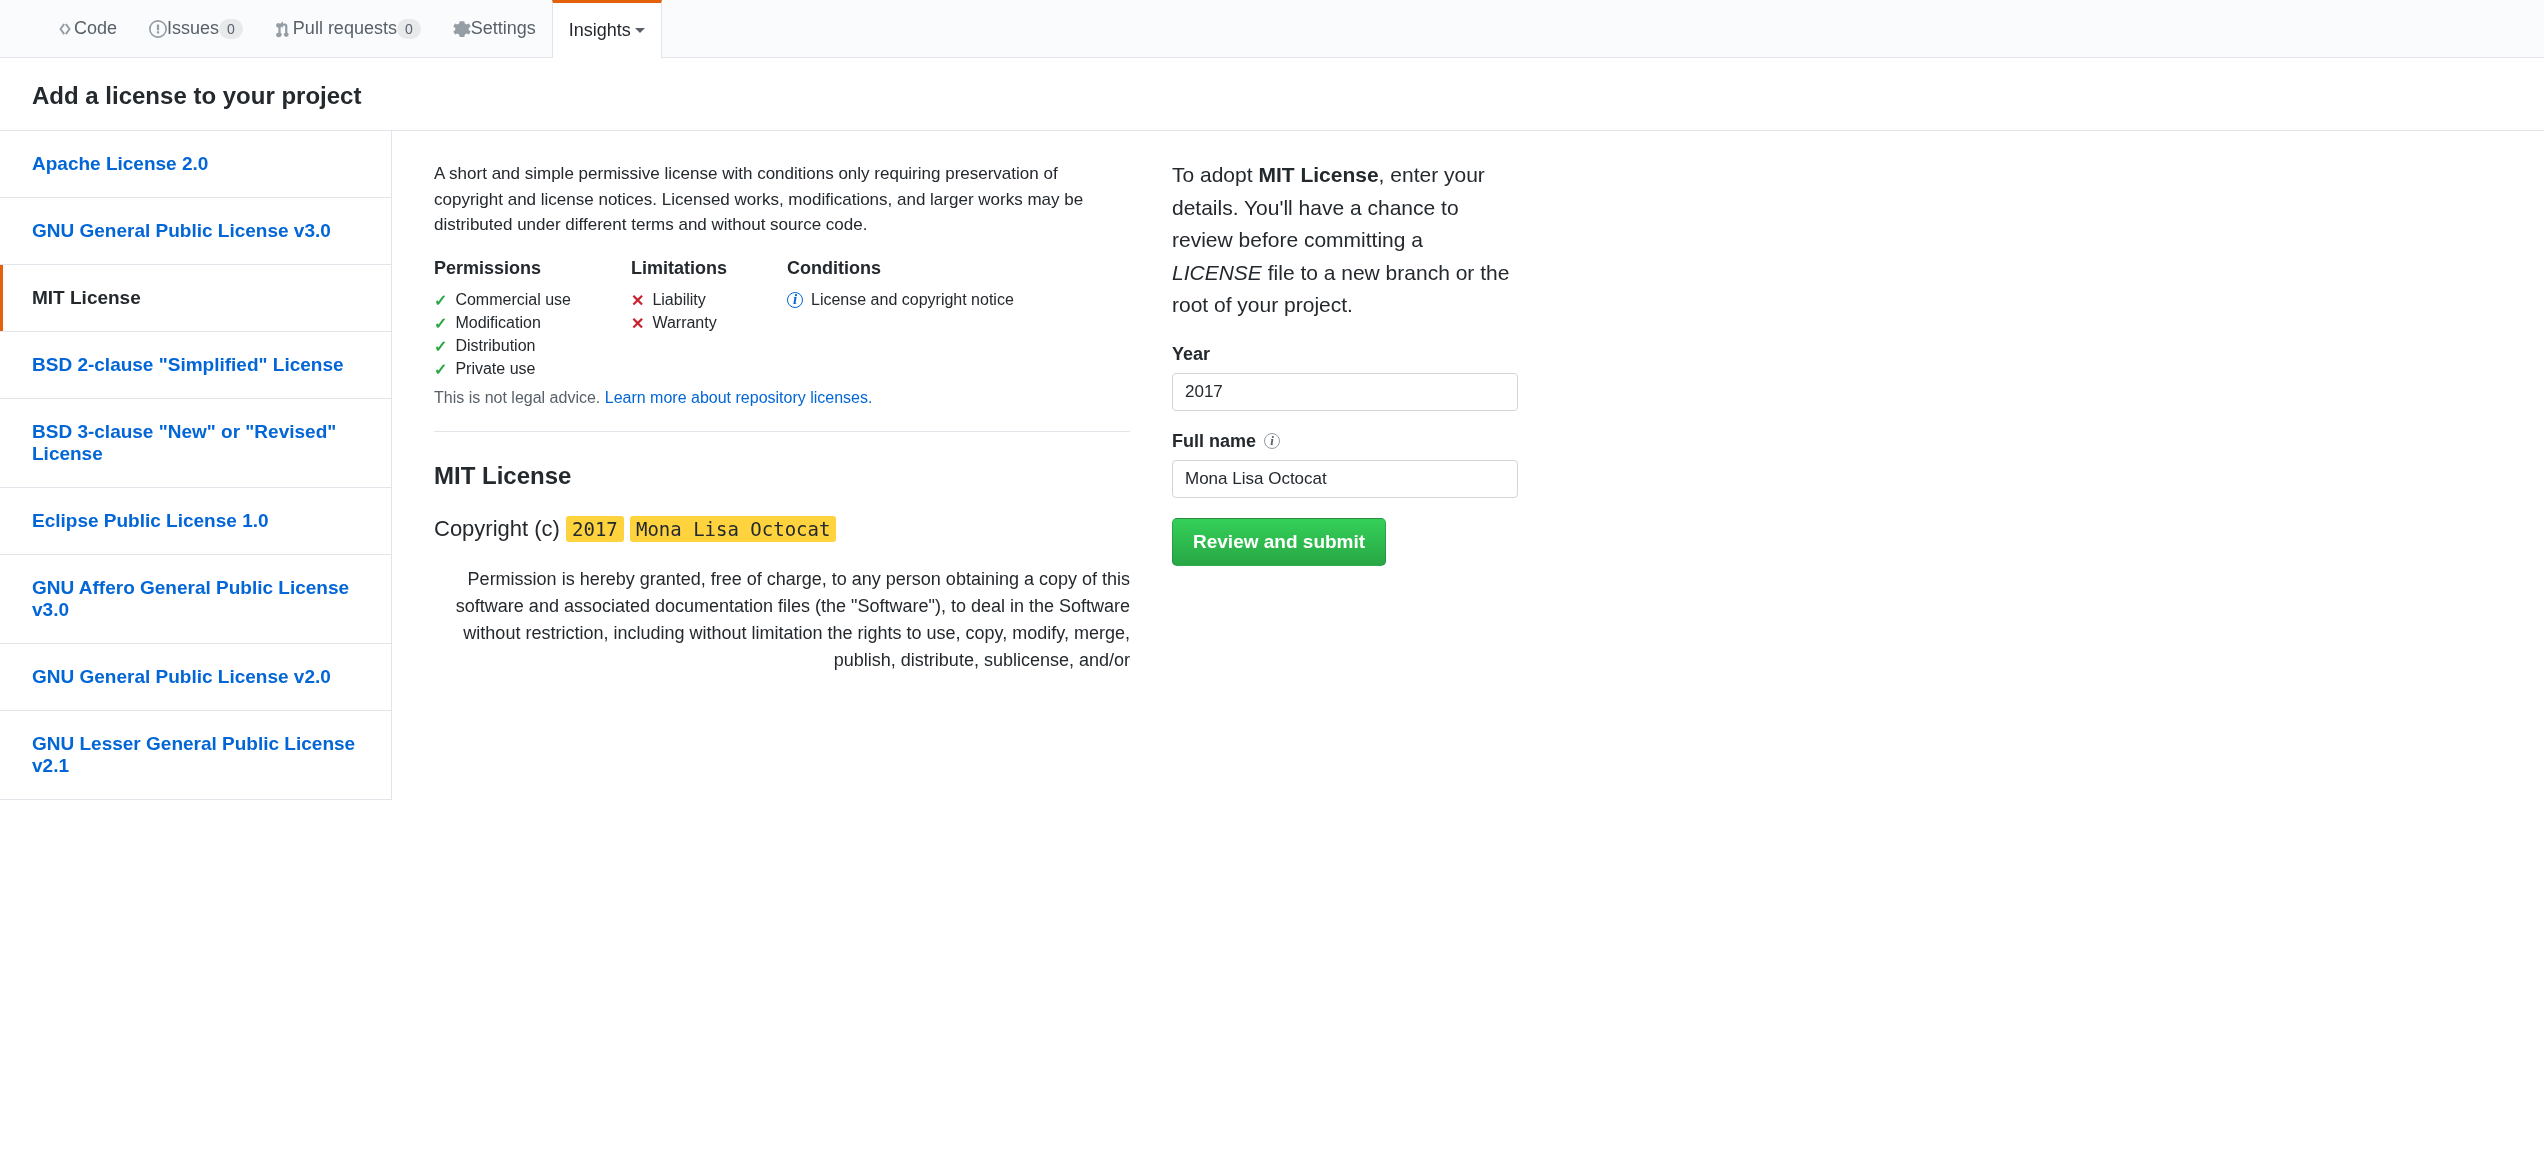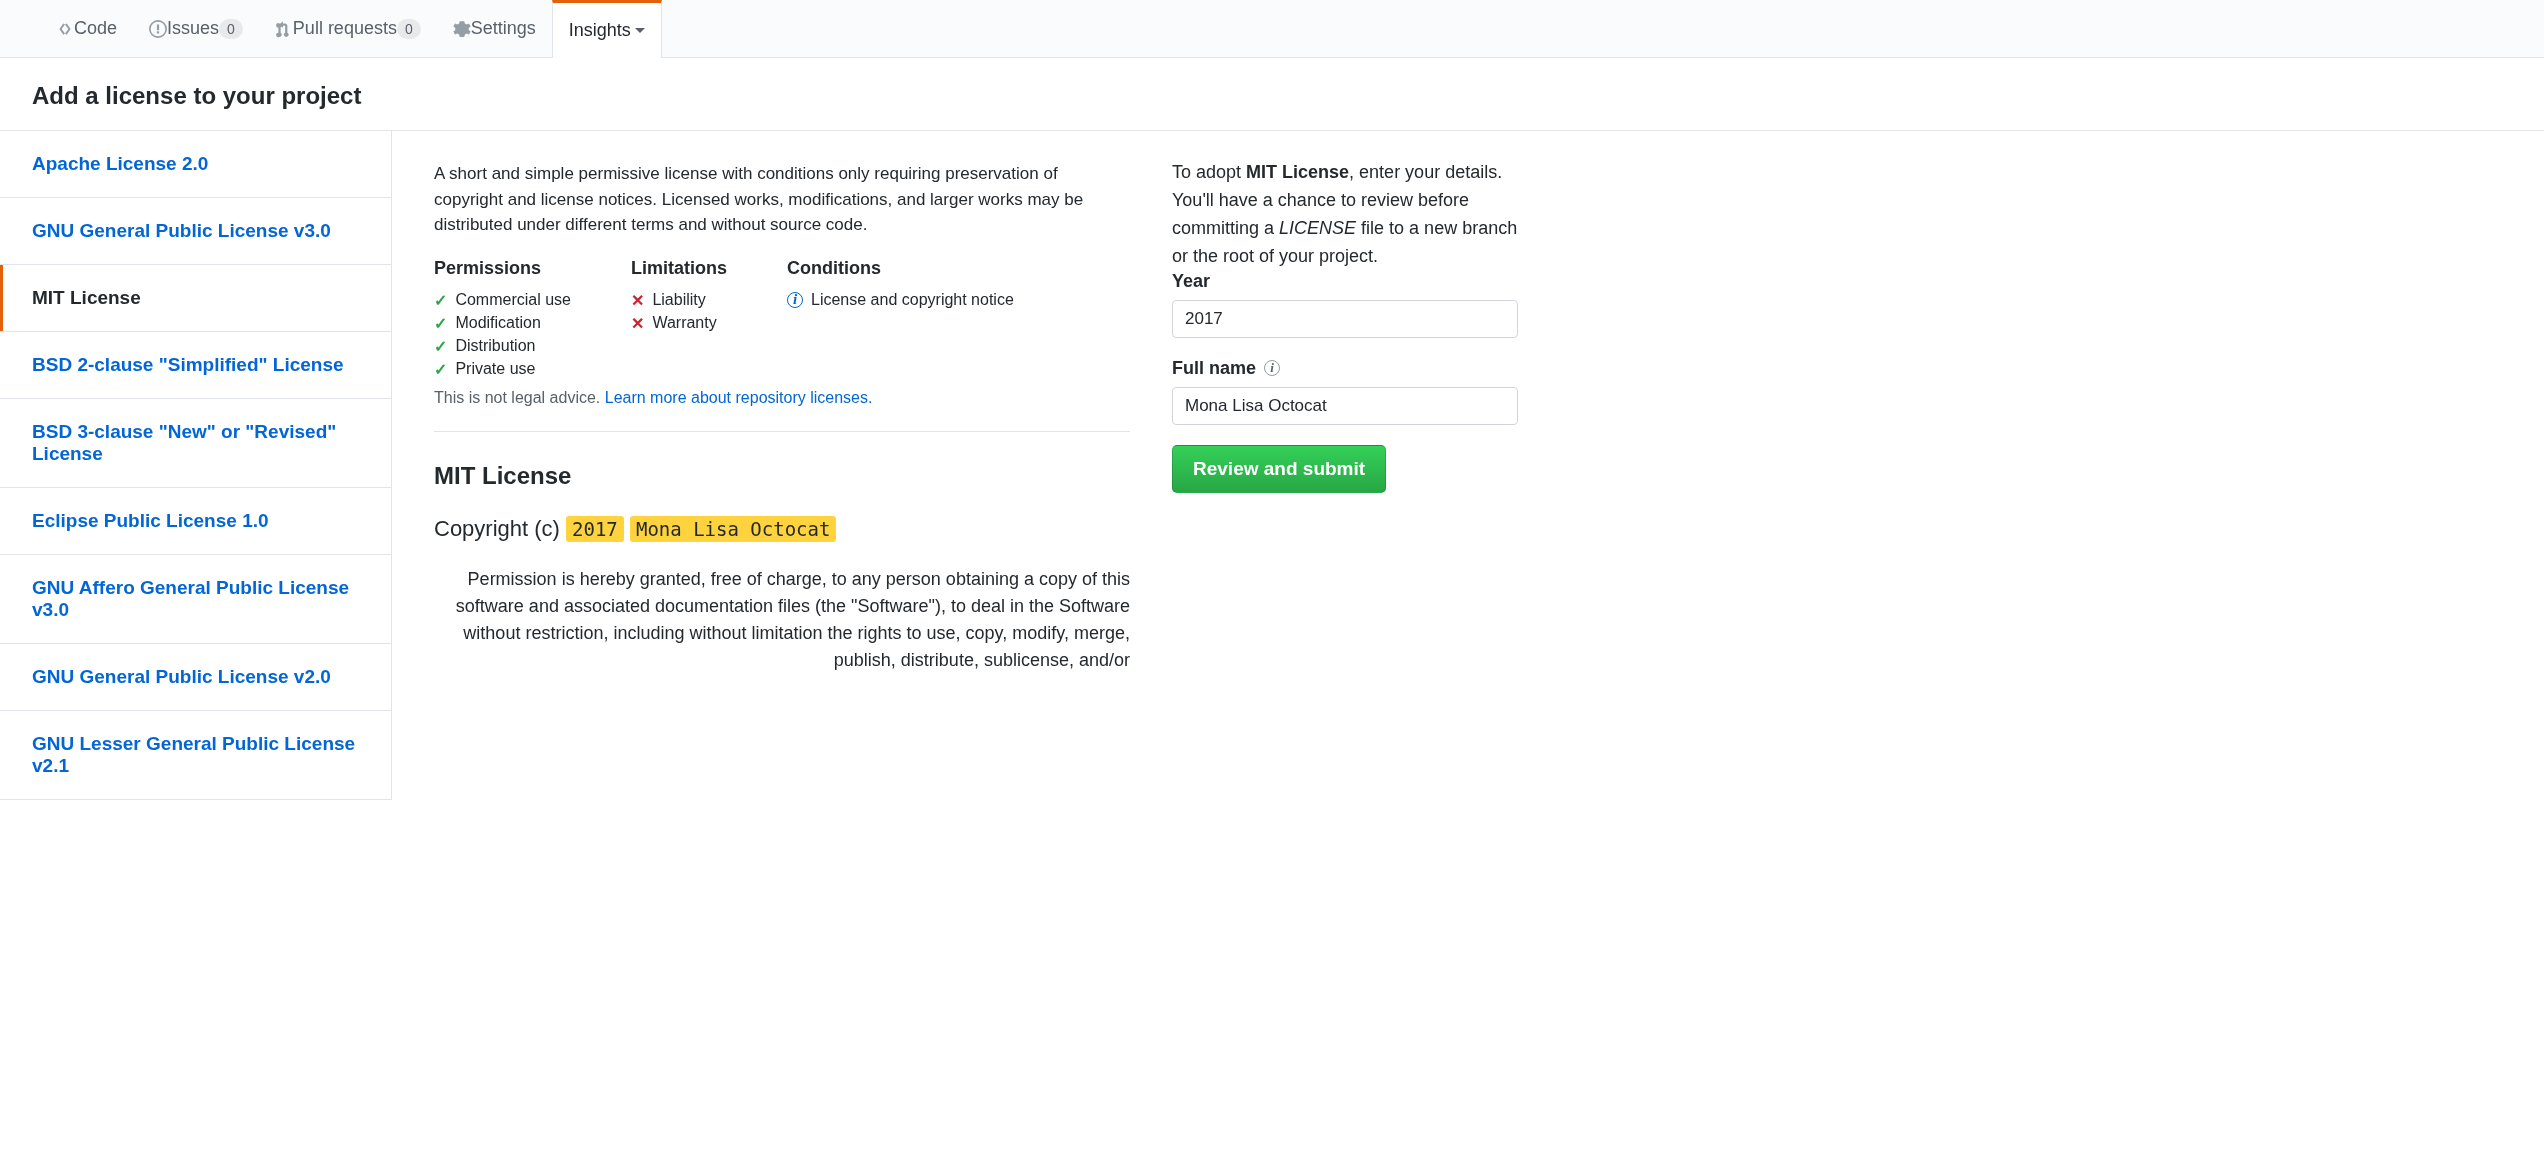--- a/index.html
+++ b/index.html
@@ -152,22 +152,23 @@
     padding: 2px 6px;
     border-radius: 3px;
   }
   .license-body {
     font-size: 18px;
     line-height: 1.5;
     text-align: right;
   }
   
   .adopt-text {
-    font-size: 18px;
+    font-size: 21px;
     line-height: 1.55;
+    margin-bottom: 22px;
   }
   .adopt-text .bold { font-weight: 600; }
   .adopt-text .italic { font-style: italic; }
   .form-label {
     font-size: 18px;
     font-weight: 600;
     margin-bottom: 8px;
     display: flex;
     align-items: center;
     gap: 8px;

